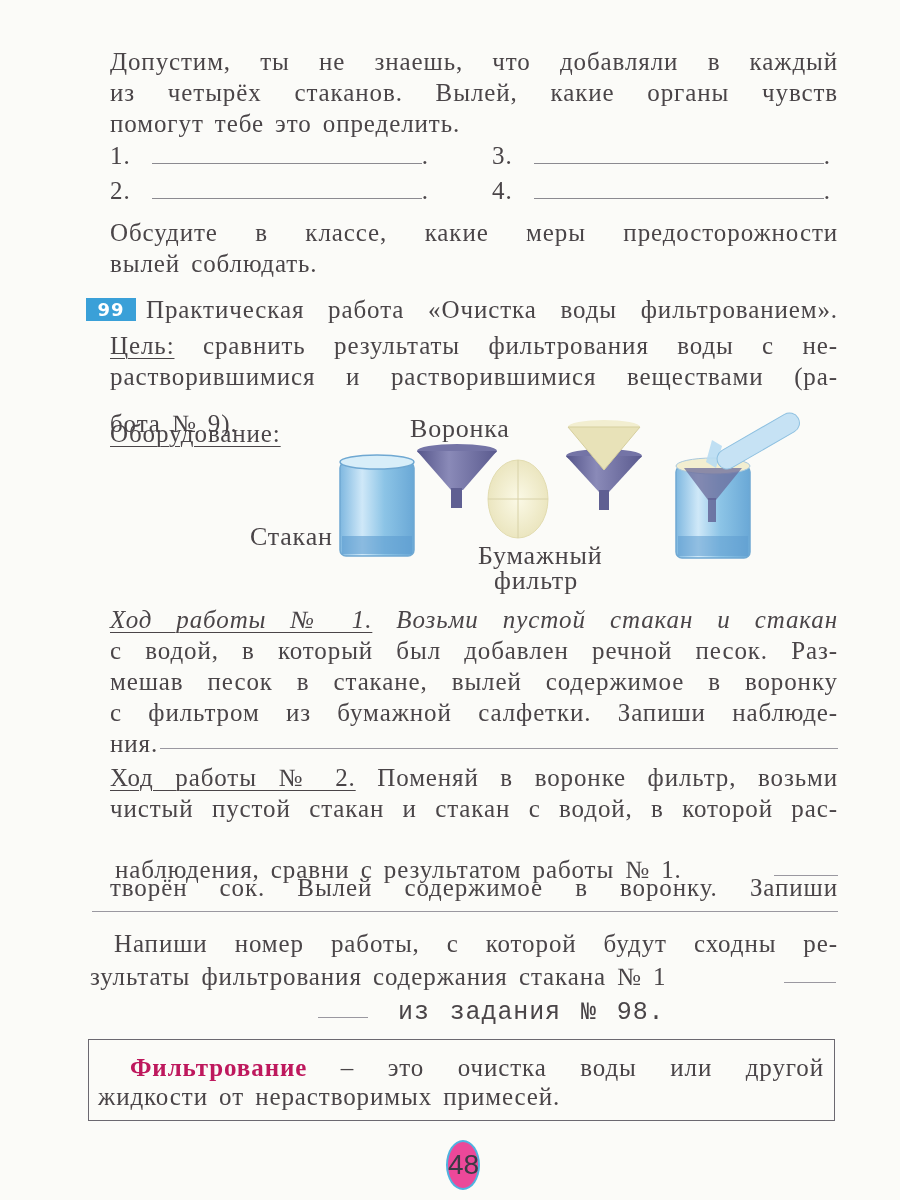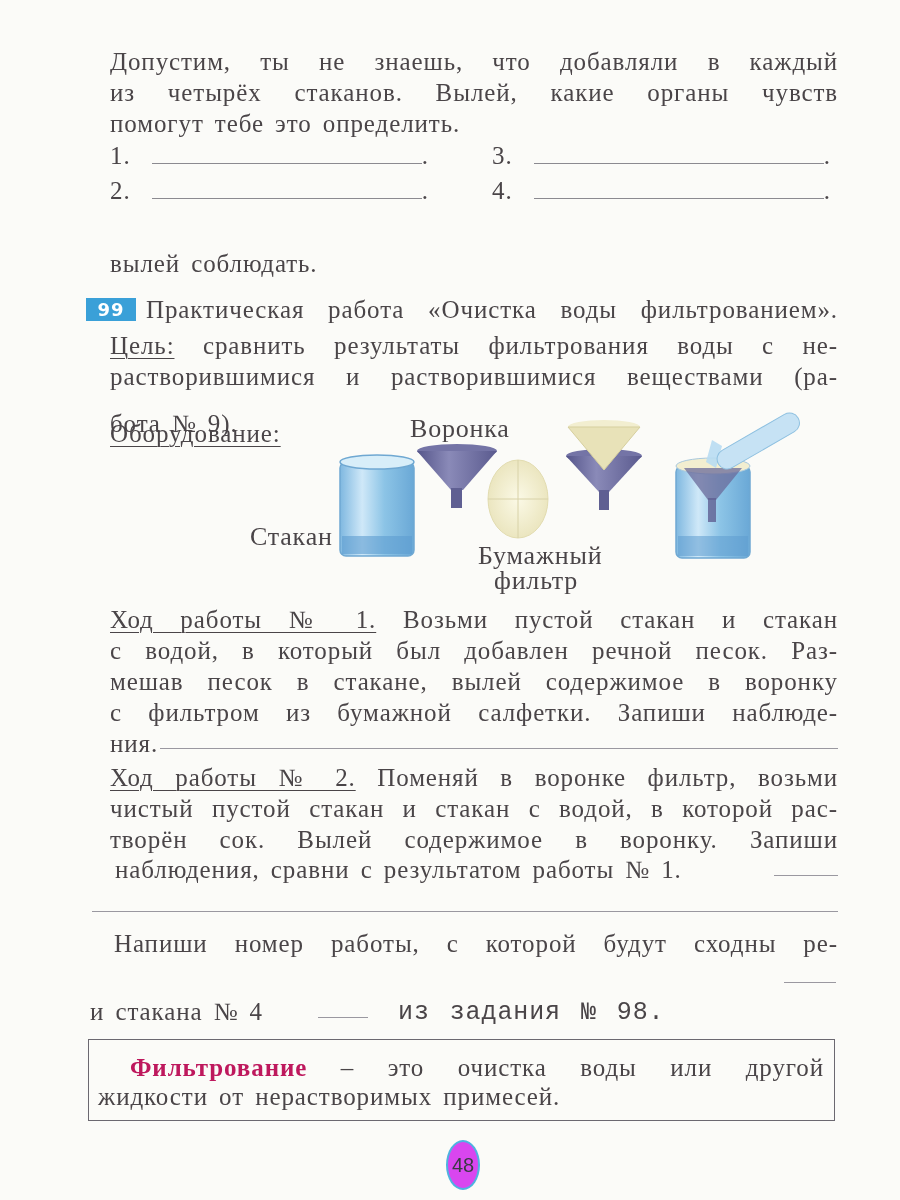--- a/index.html
+++ b/index.html
@@ -27,22 +27,22 @@
       background: #3aa0d8; color: #ffffff; font-weight: bold;
       font-family: "DejaVu Sans", sans-serif; font-size: 18px;
       text-align: center; line-height: 23px; letter-spacing: 1px;
     }
     .deffbox {
       position: absolute; left: 88px; top: 1039px; width: 745px; height: 80px;
       border: 1px solid #6b6870; background: #fbfbf8;
     }
     .pagenum {
       position: absolute; left: 446px; top: 1140px; width: 30px; height: 46px;
-      border-radius: 50%; background: #d946ef; border: 2px solid #4fb2e0;
-      font-family: "Liberation Sans", sans-serif; font-size: 20px;
+      border-radius: 50%; background: #ec4899; border: 2px solid #4fb2e0;
+      font-family: "Liberation Sans", sans-serif; font-size: 28px;
       color: #3a3a44; text-align: center; line-height: 46px;
     }
     .caption { position: absolute; font-size: 26px; letter-spacing: 0.8px; color: #4a4548; }
     .illu { position: absolute; left: 330px; top: 410px; width: 480px; height: 180px; }
   </style>
 </head>
 <body>
 
 <div class="page">
 
@@ -60,20 +60,21 @@
   </div>
   <div class="line" style="left:110px; top:177px;">
     <span>2.</span>
     <span class="blank" style="width:270px; margin-left:10px;"></span><span>.</span>
   </div>
   <div class="line" style="left:492px; top:177px;">
     <span>4.</span>
     <span class="blank" style="width:290px; margin-left:10px;"></span><span>.</span>
   </div>
 
+  <p class="p" style="top:217px;">Обсудите в классе, какие меры предосторожности</p>
   <p class="p" style="top:248px; text-align-last:left;">вылей соблюдать.</p>
 
   <div class="badge">99</div>
   <p class="p" style="top:294px; left:146px; width:692px;">Практическая работа «Очистка воды фильтрованием».</p>
 
   <div class="p" style="top:330px;">
     <span class="ul">Цель:</span>
     <span>сравнить результаты фильтрования воды с не-</span>
   </div>
   <p class="p" style="top:361px;">растворившимися и растворившимися веществами (ра-</p>
@@ -137,43 +138,43 @@
       <path d="M684 468 L742 468 L716 500 L708 500 Z" fill="#6a6a9a" opacity="0.75"></path>
       <rect x="708" y="498" width="8" height="24" fill="#5f5f92" opacity="0.8"></rect>
       <rect x="678" y="536" width="70" height="20" fill="#5e9cd0" opacity="0.55"></rect>
       <path d="M706 462 L712 440 L722 446 L716 468 Z" fill="#b8dcf2" opacity="0.9"></path>
       <g transform="rotate(-30 760 440)">
         <rect x="712" y="430" width="92" height="20" rx="10" fill="#c6e2f4" stroke="#8ec0e0" stroke-width="1"></rect>
       </g>
     </g>
   </svg>
 
-  <div class="p" style="top:604px;">
+  <div class="p" style="top:604px;font-style:italic;">
     <span class="ul">Ход работы № 1.</span>
     <span>Возьми пустой стакан и стакан</span>
   </div>
   <p class="p" style="top:635px;">с водой, в который был добавлен речной песок. Раз-</p>
   <p class="p" style="top:666px;">мешав песок в стакане, вылей содержимое в воронку</p>
   <p class="p" style="top:697px;">с фильтром из бумажной салфетки. Запиши наблюде-</p>
   <div class="line" style="left:110px; top:730px;">ния.</div>
   <div class="hline" style="left:160px; top:748px; width:678px;"></div>
 
   <div class="p" style="top:762px;">
     <span class="ul">Ход работы № 2.</span>
     <span>Поменяй в воронке фильтр, возьми</span>
   </div>
   <p class="p" style="top:793px;">чистый пустой стакан и стакан с водой, в которой рас-</p>
-  <p class="p" style="top:824px;font-family:Liberation Serif, serif;">творён сок. Вылей содержимое в воронку. Запиши</p>
+  <p class="p" style="top:872px;font-family:Liberation Serif, serif;">творён сок. Вылей содержимое в воронку. Запиши</p>
   <div class="line" style="left:115px; top:856px;">наблюдения, сравни с результатом работы № 1.</div>
   <div class="hline" style="left:774px; top:875px; width:64px;"></div>
   <div class="hline" style="left:92px; top:911px; width:746px;"></div>
 
   <p class="p" style="top:928px; left:114px; width:724px;">Напиши номер работы, с которой будут сходны ре-</p>
+  <div class="line" style="left:90px; top:963px;">зультаты фильтрования содержания стакана № 1</div>
   <div class="hline" style="left:784px; top:982px; width:52px;"></div>
-  <div class="line" style="left:90px; top:998px;">и стакана № 4</div>
   <div class="hline" style="left:318px; top:1017px; width:50px;"></div>
   <div class="line" style="left:398px; top:998px;font-family:Liberation Mono, monospace;">из задания № 98.</div>
 
   <div class="deffbox"></div>
   <div class="p" style="top:1052px; left:130px; width:694px;">
     <b style="color:#be185d;">Фильтрование</b>
     <span>–</span>
     <span>это очистка воды или другой</span>
   </div>
   <div class="line" style="left:98px; top:1083px;">жидкости от нерастворимых примесей.</div>

